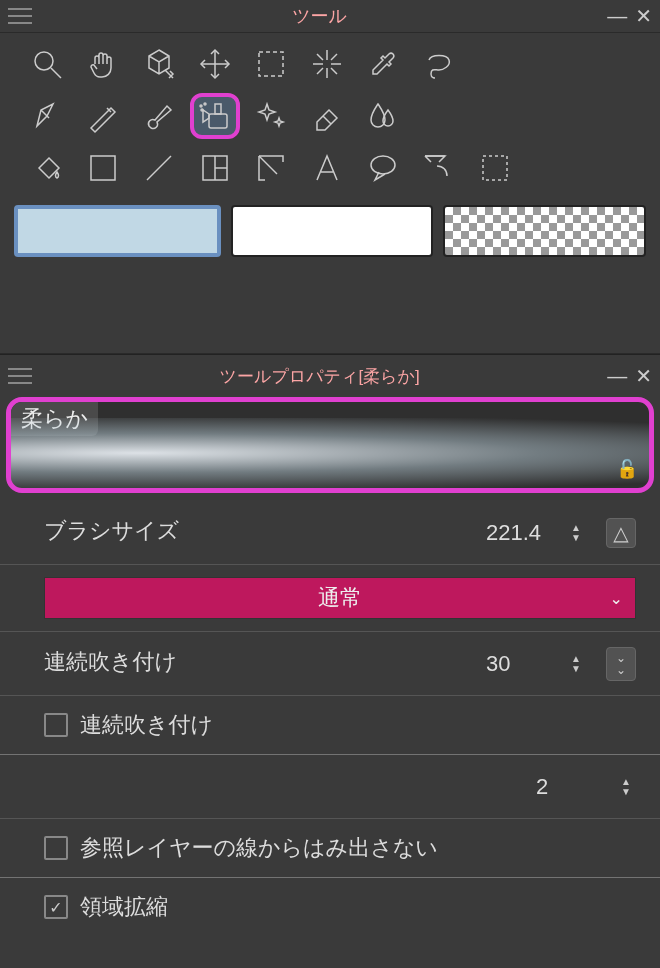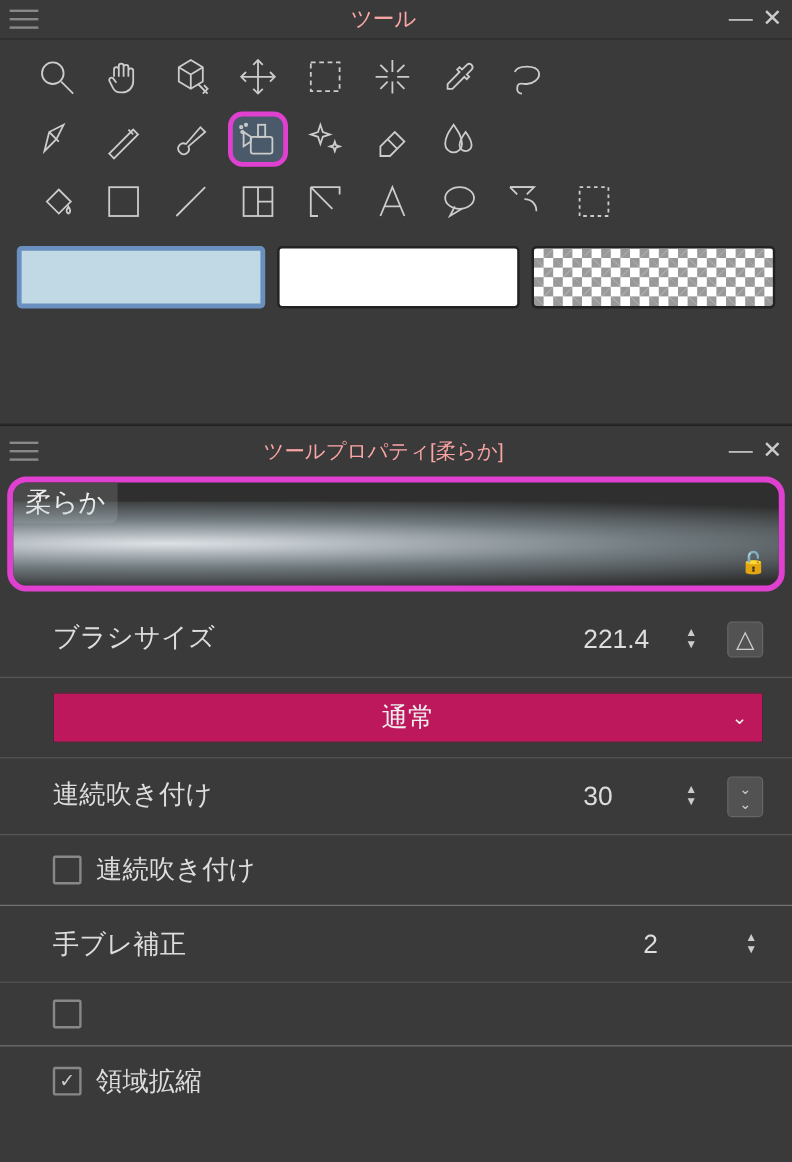--- a/index.html
+++ b/index.html
@@ -498,30 +498,30 @@
         <div style="display:flex;flex-direction:column;line-height:12px;font-size:12px;">⌄<span>⌄</span></div>
       </div>
   </div>
 
   <div class="checkbox-row">
     <div class="cb"></div>
     <div class="cb-label">連続吹き付け</div>
   </div>
 
   <div class="prop-row">
-    <div class="prop-label">手ブレ補正</div>
     <div style="flex:1"></div>
     <div class="value">2</div>
     <div class="spinner">
         <span>▲</span>
         <span>▼</span>
       </div>
   </div>
 
   <div class="checkbox-row">
     <div class="cb"></div>
+    <div class="cb-label">参照レイヤーの線からはみ出さない</div>
   </div>
 
   <div class="checkbox-row" style="border-bottom:none; padding-bottom:4px;">
     <div class="cb checked"></div>
     <div class="cb-label">領域拡縮</div>
   </div>
 </div>
 
 </body></html>

